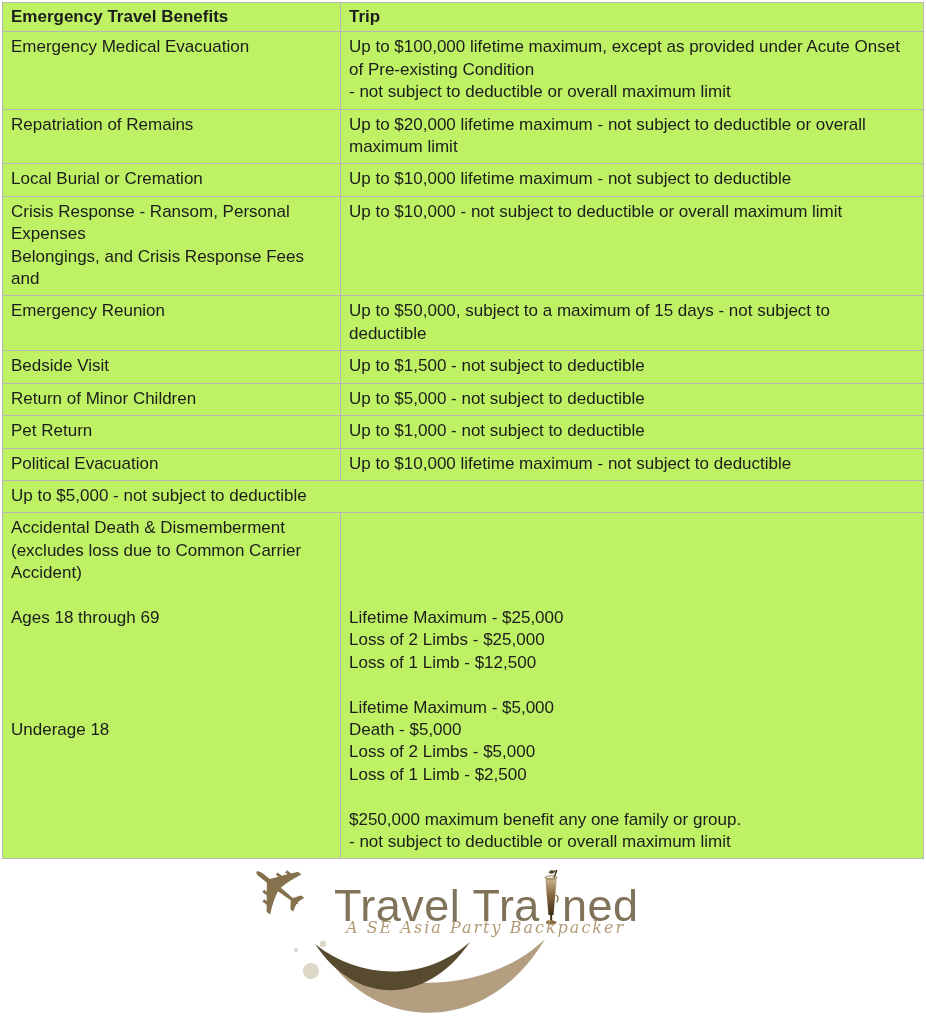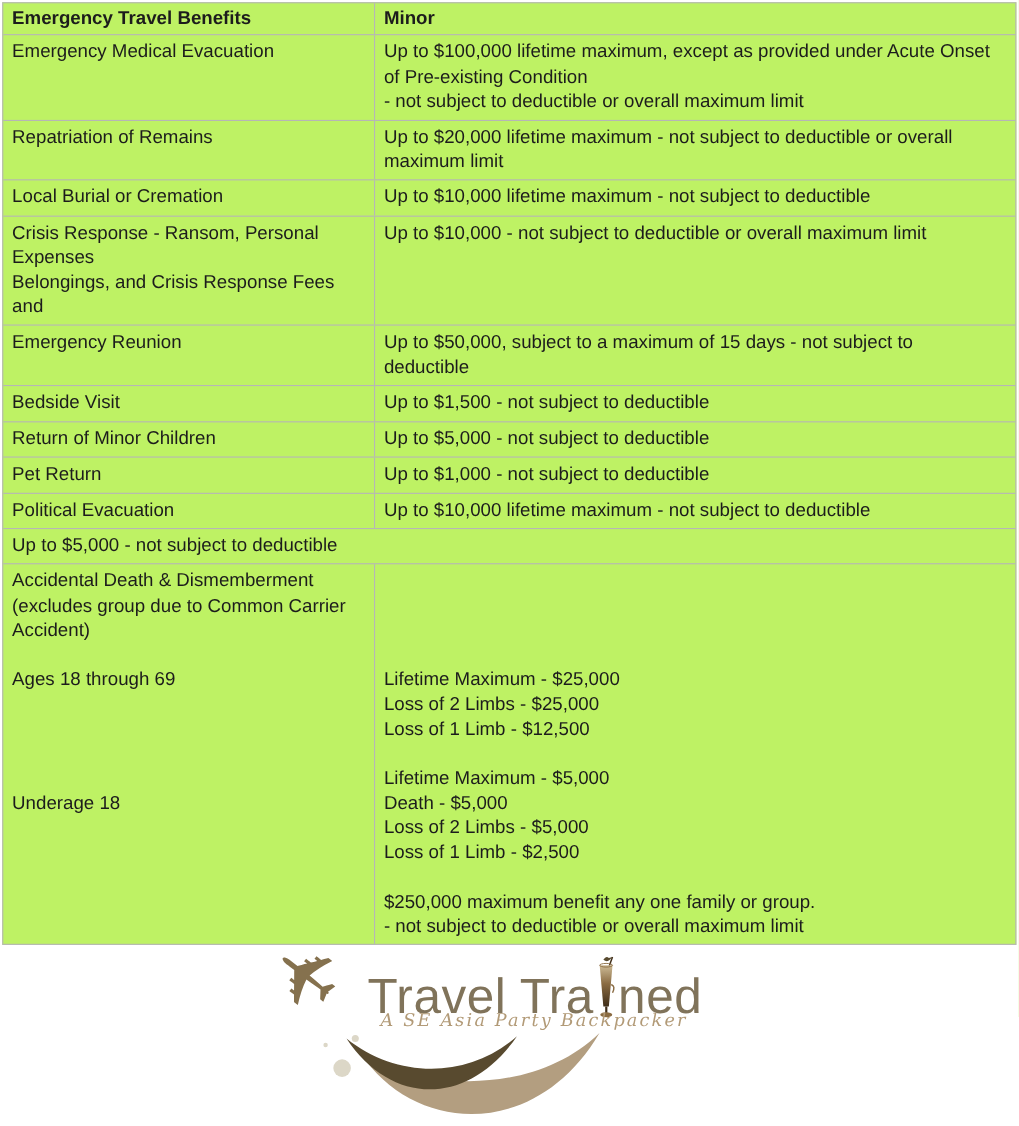--- a/index.html
+++ b/index.html
@@ -52,21 +52,21 @@
     white-space:nowrap;
   }
   .swoosh{position:absolute;left:58px;top:80px;}
 </style>
 </head>
 <body>
 
 <div class="benefits-table">
   <div class="trow header-row">
     <div class="cell benefit">Emergency Travel Benefits</div>
-    <div class="cell limit">Minor</div>
+    <div class="cell limit">Trip</div>
   </div>
   <div id="rows">
       <div class="trow">
         <div class="cell benefit">
           <div class="line">Emergency Medical Evacuation</div>
         </div>
         <div class="cell limit">
           <div class="line">Up to $100,000 lifetime maximum, except as provided under Acute Onset</div>
           <div class="line">of Pre-existing Condition</div>
           <div class="line">- not subject to deductible or overall maximum limit</div>
@@ -141,21 +141,21 @@
         </div>
       </div>
       <div class="trow">
         <div class="cell limit">
           <div class="line">Up to $5,000 - not subject to deductible</div>
         </div>
       </div>
       <div class="trow">
         <div class="cell benefit">
           <div class="line">Accidental Death &amp; Dismemberment</div>
-          <div class="line">(excludes group due to Common Carrier</div>
+          <div class="line">(excludes loss due to Common Carrier</div>
           <div class="line">Accident)</div>
           <div class="line">&nbsp;</div>
           <div class="line">Ages 18 through 69</div>
           <div class="line">&nbsp;</div>
           <div class="line">&nbsp;</div>
           <div class="line">&nbsp;</div>
           <div class="line">&nbsp;</div>
           <div class="line">Underage 18</div>
         </div>
         <div class="cell limit">

